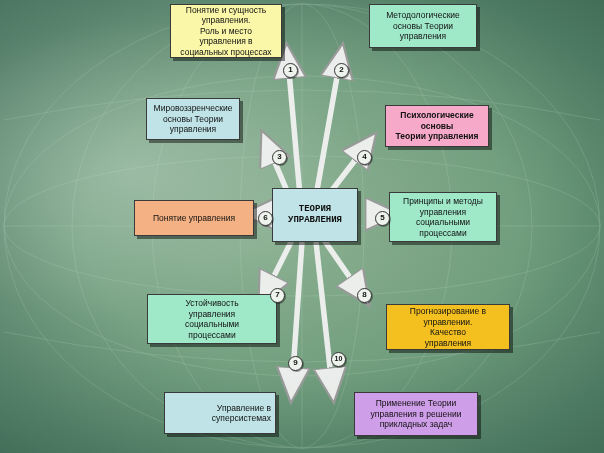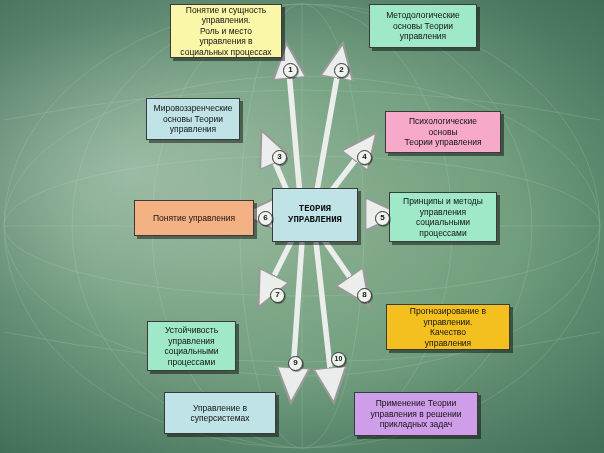--- a/index.html
+++ b/index.html
@@ -124,57 +124,57 @@
   </div>
   <div class="num" style="left:334px; top:63px;">2</div>
 
   <div class="box" style="left:146px; top:98px; width:94px; height:42px; background:#bfe3e6;">
     <span>Мировоззренческие
 основы Теории
 управления</span>
   </div>
   <div class="num" style="left:272px; top:150px;">3</div>
 
-  <div class="box" style="left:385px; top:111px; width:116px; height:42px; background:#f6a9c8;">
+  <div class="box" style="left:385px; top:105px; width:104px; height:42px; background:#f6a9c8;font-weight:bold;">
     <span>Психологические
 основы
 Теории управления</span>
   </div>
   <div class="num" style="left:357px; top:150px;">4</div>
 
   <div class="box" style="left:389px; top:192px; width:108px; height:50px; background:#9fe8c8;">
     <span>Принципы и методы
 управления
 социальными
 процессами</span>
   </div>
   <div class="num" style="left:375px; top:211px;">5</div>
 
   <div class="box" style="left:134px; top:200px; width:120px; height:36px; background:#f4b183;">
     <span>Понятие управления</span>
   </div>
   <div class="num" style="left:258px; top:211px;">6</div>
 
-  <div class="box" style="left:147px; top:294px; width:89px; height:50px; background:#9fe8c8;margin-top:27px;">
+  <div class="box" style="left:147px; top:294px; width:130px; height:50px; background:#9fe8c8;">
     <span>Устойчивость
 управления
 социальными
 процессами</span>
   </div>
   <div class="num" style="left:270px; top:288px;">7</div>
 
   <div class="box" style="left:386px; top:304px; width:124px; height:46px; background:#f4c020;">
     <span>Прогнозирование в
 управлении.
 Качество
 управления</span>
   </div>
   <div class="num" style="left:357px; top:288px;">8</div>
 
-  <div class="box" style="left:164px; top:392px; width:112px; height:42px; background:#bfe3e6;">
+  <div class="box" style="left:164px; top:392px; width:112px; height:42px; background:#bfe3e6;text-align:right;">
     <span>Управление в
 суперсистемах</span>
   </div>
   <div class="num" style="left:288px; top:356px;">9</div>
 
   <div class="box" style="left:354px; top:392px; width:124px; height:44px; background:#cf9ee8;">
     <span>Применение Теории
 управления в решении
 прикладных задач</span>
   </div>

